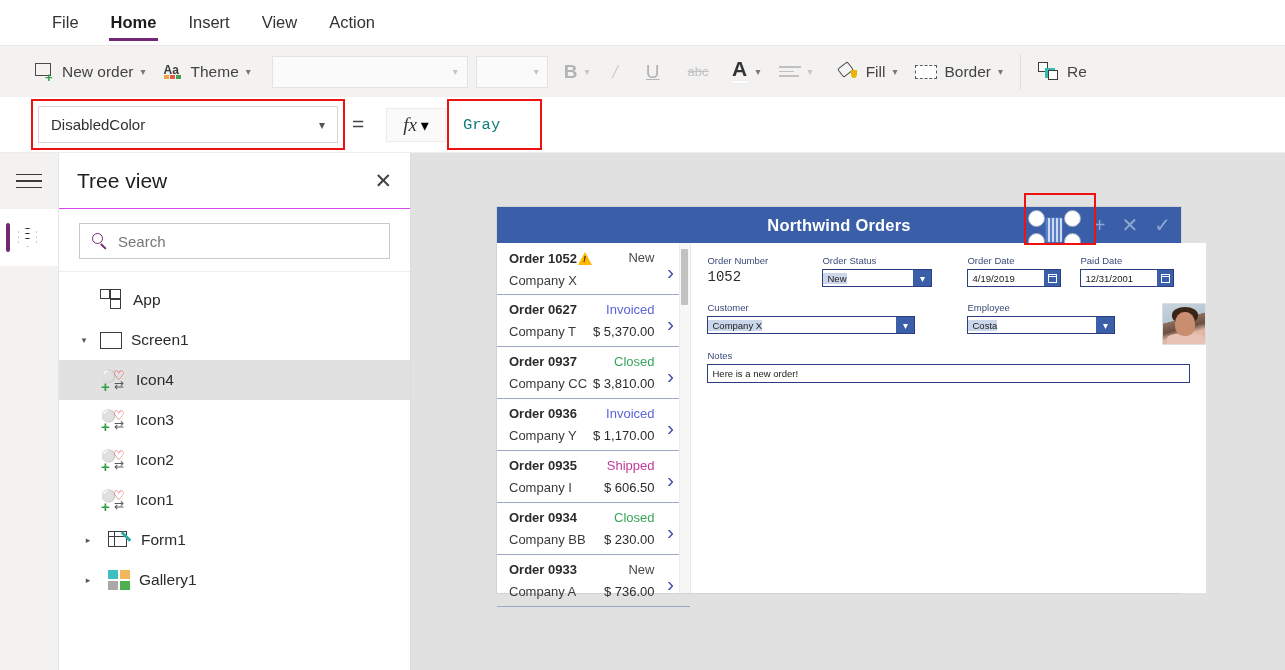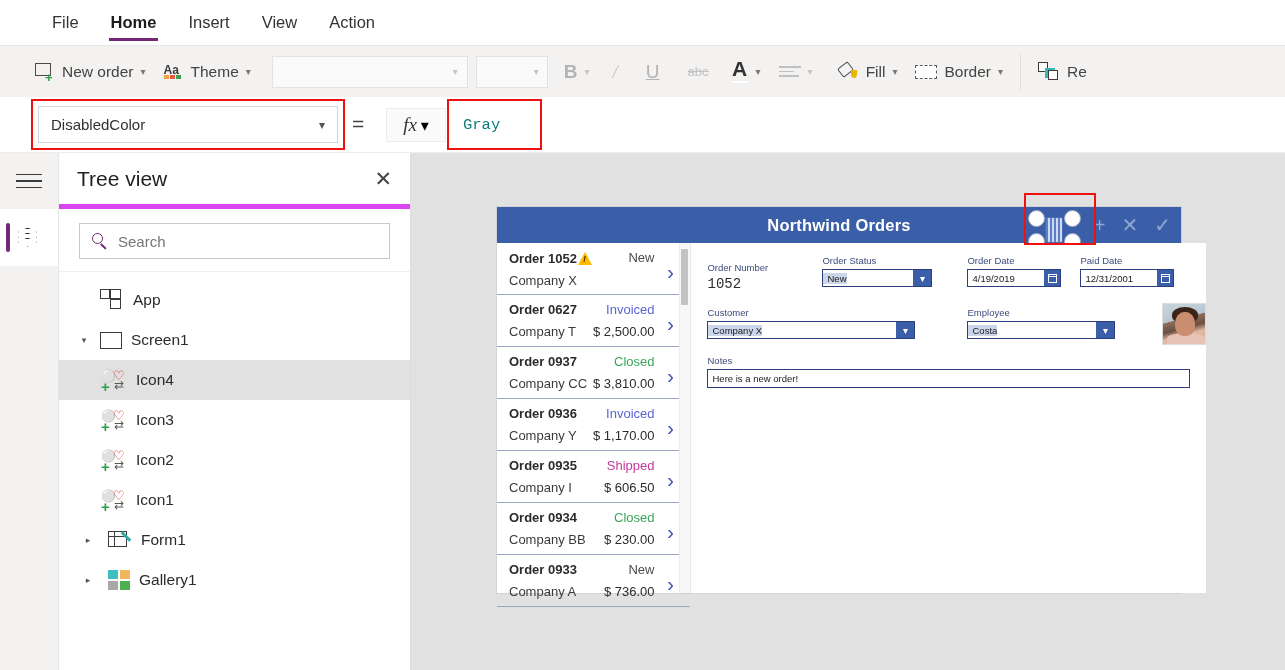--- a/index.html
+++ b/index.html
@@ -113,21 +113,21 @@
   }
   .rail-spacer { background:#f3f2f1; height: calc(517px - 56px - 57px); }
 
   
   .tree {
     position: absolute; top: 153px; left: 59px; width: 352px; height: 517px;
     background: #ffffff; border-right: 1px solid #dcdcdc;
   }
   .tree-head {
     height: 56px; display: flex; align-items: center; justify-content: space-between;
-    padding: 0 18px 0 18px; border-bottom: 5px solid #d946ef;
+    padding: 0 18px 0 18px; border-bottom: 1px solid #d946ef;
   }
   .tree-title { font-size: 21px; color: #1f1f1f; }
   .tree-close { font-size: 21px; color: #444; cursor: pointer; line-height: 1; }
   .tree-search-wrap { padding: 14px 20px 12px 20px; border-bottom: 1px solid #eee; }
   .tree-search {
     height: 36px; border: 1px solid #c9c9c9; background: #fff;
     display: flex; align-items: center; gap: 10px; padding: 0 12px;
   }
   .tree-search .ph { font-size: 15px; color: #767676; }
   .tree-list { padding-top: 8px; }
@@ -523,21 +523,21 @@
             <span class="g-co">Company X</span>
             <span class="g-st" style="color:#4a4a4a;">New</span>
             <span class="g-amt"></span>
             <span class="g-ch">›</span>
           </div>
 
           <div class="gitem">
             <span class="g-ord">Order 0627</span>
             <span class="g-co">Company T</span>
             <span class="g-st" style="color:#5b63d6;">Invoiced</span>
-            <span class="g-amt">$ 2,500.00</span>
+            <span class="g-amt">$ 5,370.00</span>
             <span class="g-ch">›</span>
           </div>
 
           <div class="gitem">
             <span class="g-ord">Order 0937</span>
             <span class="g-co">Company CC</span>
             <span class="g-st" style="color:#3ba55d;">Closed</span>
             <span class="g-amt">$ 3,810.00</span>
             <span class="g-ch">›</span>
           </div>
@@ -575,21 +575,21 @@
           </div>
 
           <div class="gscroll">
             <div class="gthumb"></div>
           </div>
         </div>
 
         <div class="formpane">
 
           <div class="frow" style="gap:0;">
-            <div class="fcol" style="width:115px;margin-top:7px;">
+            <div class="fcol" style="width:115px;">
               <div class="flab">Order Number</div>
               <div class="fval">1052</div>
             </div>
             <div class="fcol" style="width:145px;">
               <div class="flab">Order Status</div>
               <div class="fctrl" style="width:110px;">
                 <span class="txt">New</span>
                 <span class="ddbtn">▾</span>
               </div>
             </div>

